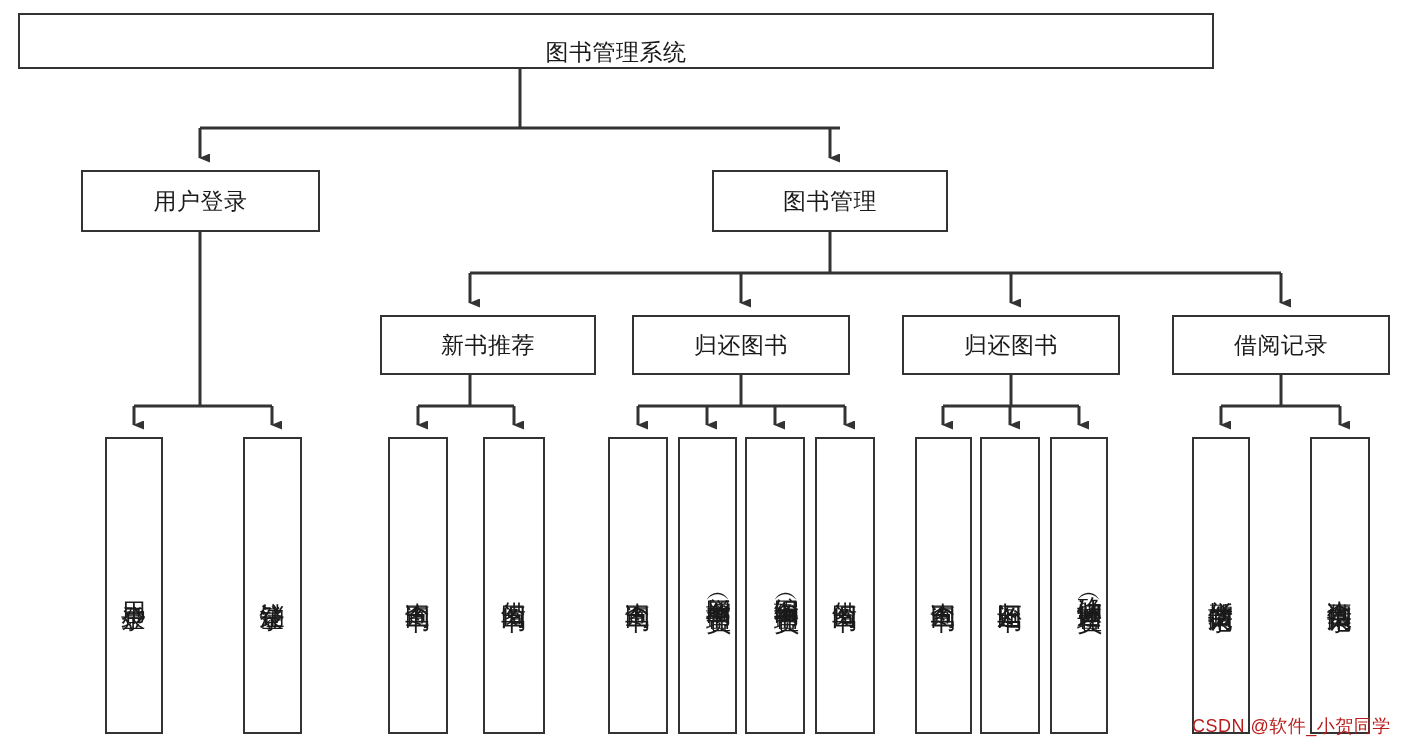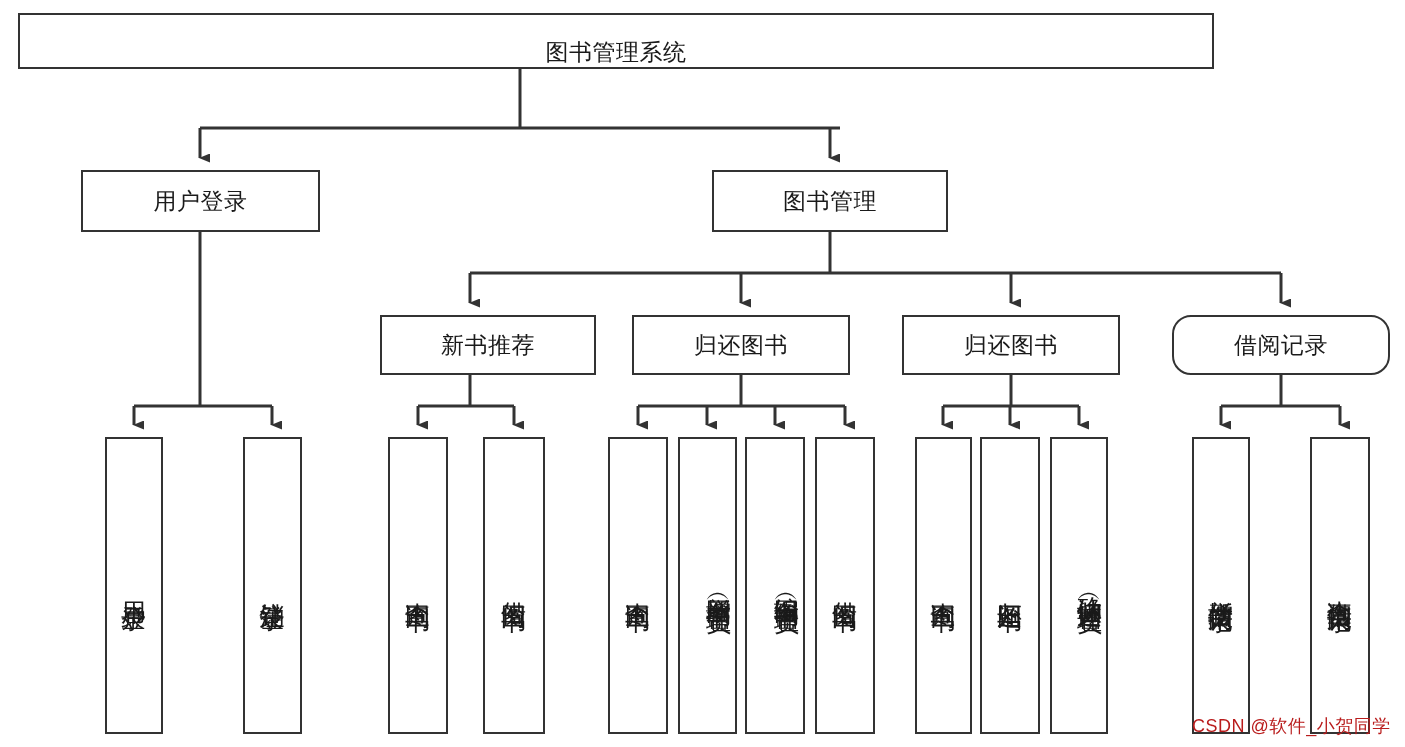--- a/index.html
+++ b/index.html
@@ -132,21 +132,21 @@
 
   <div class="node node-h" style="left:380px; top:315px; width:216px; height:60px;">
     <span>新书推荐</span>
   </div>
   <div class="node node-h" style="left:632px; top:315px; width:218px; height:60px;">
     <span>归还图书</span>
   </div>
   <div class="node node-h" style="left:902px; top:315px; width:218px; height:60px;">
     <span>归还图书</span>
   </div>
-  <div class="node node-h" style="left:1172px; top:315px; width:218px; height:60px;border-radius:19px;">
+  <div class="node node-h" style="left:1172px; top:315px; width:218px; height:60px;">
     <span>借阅记录</span>
   </div>
 
   <div class="node node-v vcenter" style="left:105px; top:437px; width:58px; height:297px;">
     <span>用户登录</span>
   </div>
   <div class="node node-v vcenter" style="left:243px; top:437px; width:59px; height:297px;">
     <span>注销登录</span>
   </div>
   <div class="node node-v vcenter" style="left:388px; top:437px; width:60px; height:297px;">

